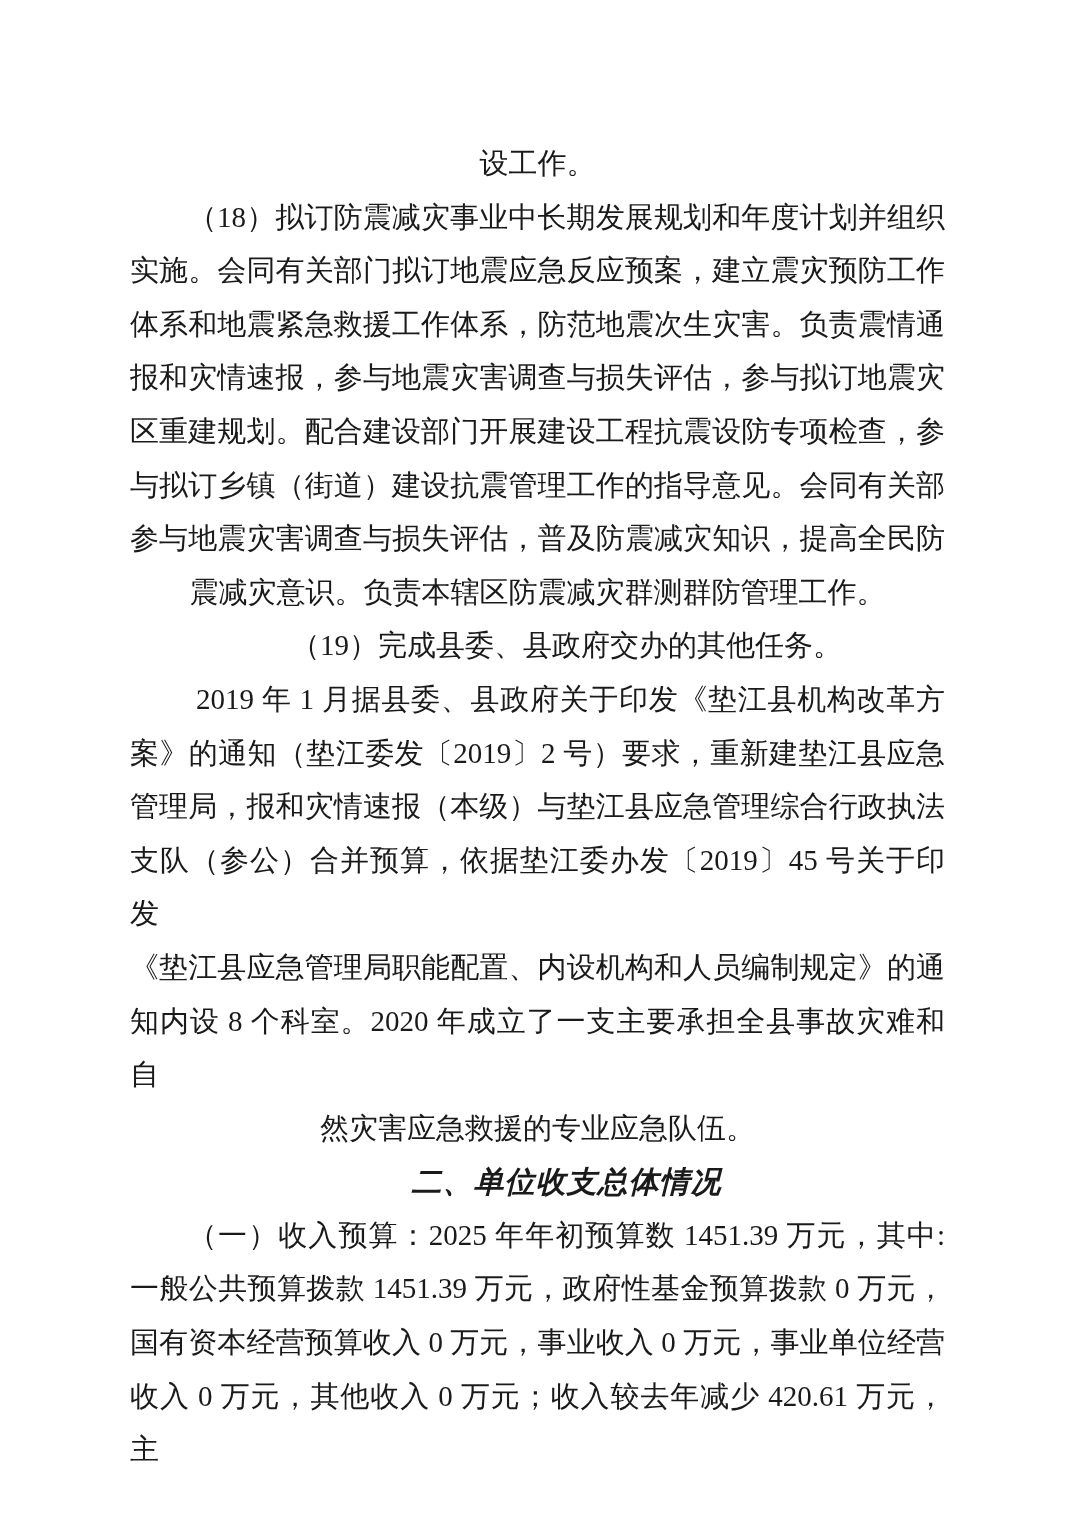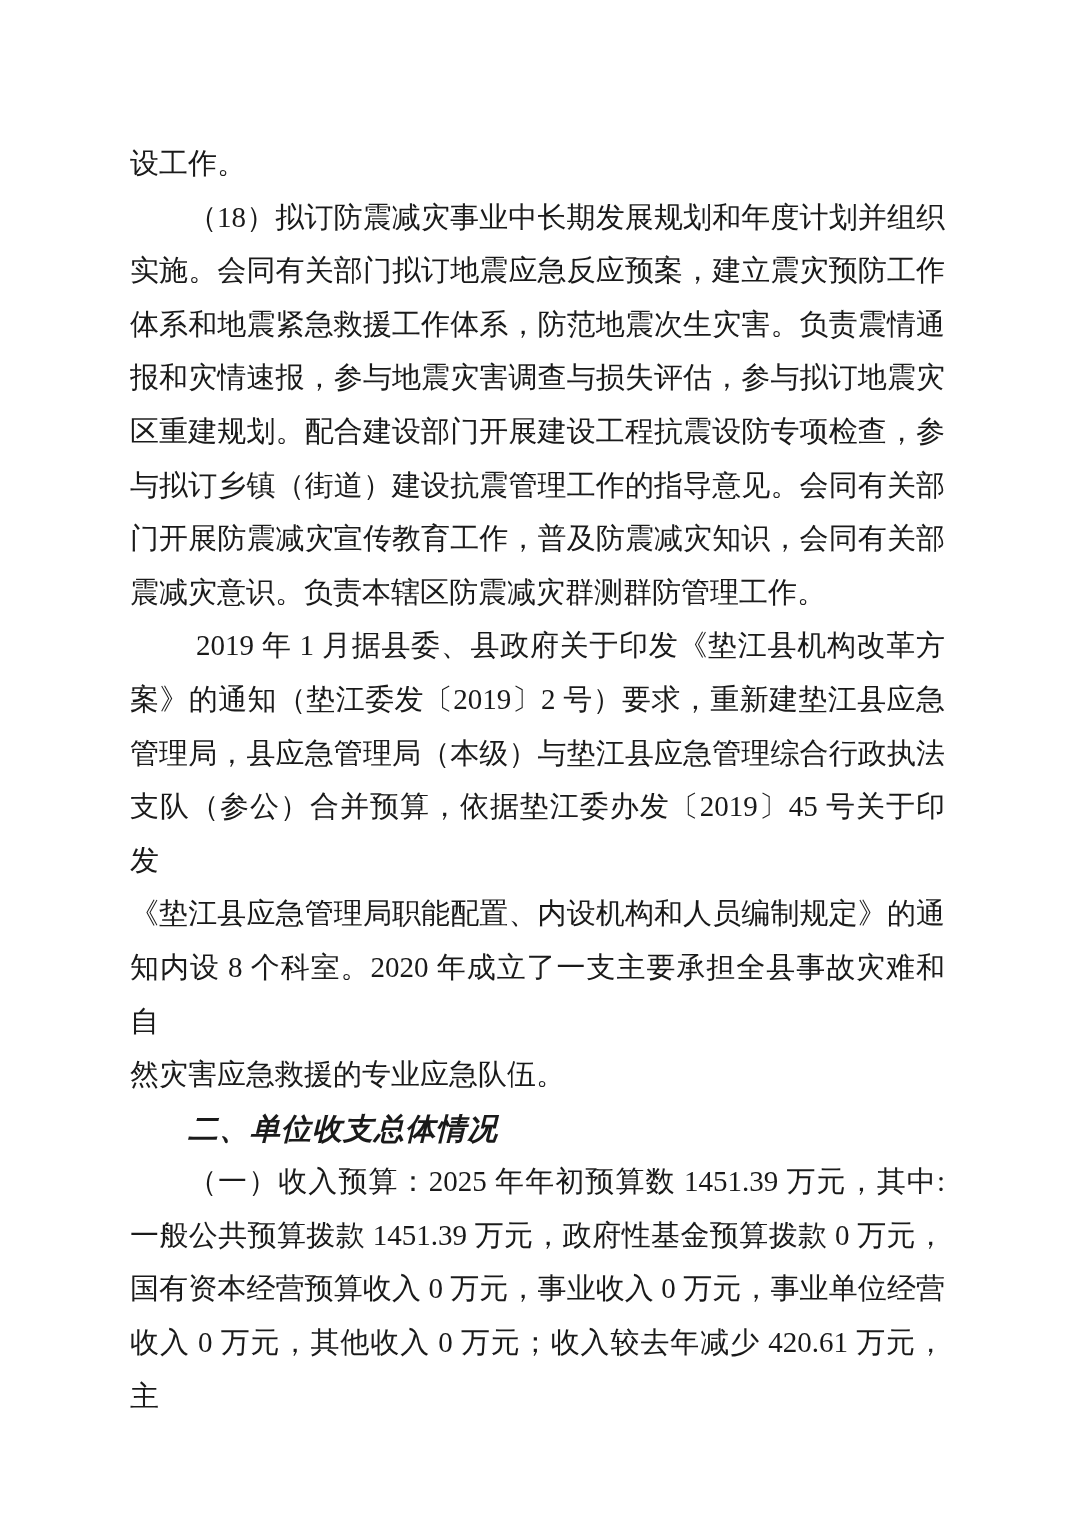--- a/index.html
+++ b/index.html
@@ -19,21 +19,21 @@
     left: 130px;
     top: 137px;
     width: 815px;
     font-family: "Liberation Serif", "DejaVu Serif", serif;
     font-size: 29px;
     line-height: 53.6px;
     color: #1a1a1a;
   }
   .line {
     white-space: pre-wrap;
-    text-align: left;
+    text-align: center;
   }
   .line.justify {
     text-align: justify;
     text-align-last: justify;
   }
   .line.indent {
     text-indent: 58px;
   }
   .line.heading {
     font-family: "Liberation Sans", "DejaVu Sans", sans-serif;
@@ -48,25 +48,26 @@
 
 <div class="page">
   <div class="doc">
       <div class="line">设工作。</div>
       <div class="line indent justify">（18）拟订防震减灾事业中长期发展规划和年度计划并组织</div>
       <div class="line justify">实施。会同有关部门拟订地震应急反应预案，建立震灾预防工作</div>
       <div class="line justify">体系和地震紧急救援工作体系，防范地震次生灾害。负责震情通</div>
       <div class="line justify">报和灾情速报，参与地震灾害调查与损失评估，参与拟订地震灾</div>
       <div class="line justify">区重建规划。配合建设部门开展建设工程抗震设防专项检查，参</div>
       <div class="line justify">与拟订乡镇（街道）建设抗震管理工作的指导意见。会同有关部</div>
-      <div class="line justify">门开展防震减灾宣传教育工作，普及防震减灾知识，会同有关部</div>
+      <div class="line justify">参与地震灾害调查与损失评估，普及防震减灾知识，提高全民防</div>
       <div class="line">震减灾意识。负责本辖区防震减灾群测群防管理工作。</div>
+      <div class="line indent">（19）完成县委、县政府交办的其他任务。</div>
       <div class="line indent justify"> 2019 年 1 月据县委、县政府关于印发《垫江县机构改革方</div>
       <div class="line justify">案》的通知（垫江委发〔2019〕2 号）要求，重新建垫江县应急</div>
-      <div class="line justify">管理局，县应急管理局（本级）与垫江县应急管理综合行政执法</div>
+      <div class="line justify">管理局，报和灾情速报（本级）与垫江县应急管理综合行政执法</div>
       <div class="line justify">支队（参公）合并预算，依据垫江委办发〔2019〕45 号关于印发</div>
       <div class="line justify">《垫江县应急管理局职能配置、内设机构和人员编制规定》的通</div>
       <div class="line justify">知内设 8 个科室。2020 年成立了一支主要承担全县事故灾难和自</div>
       <div class="line">然灾害应急救援的专业应急队伍。</div>
       <div class="line indent heading">二、单位收支总体情况</div>
       <div class="line indent justify">（一）收入预算：2025 年年初预算数 1451.39 万元，其中:</div>
       <div class="line justify">一般公共预算拨款 1451.39 万元，政府性基金预算拨款 0 万元，</div>
       <div class="line justify">国有资本经营预算收入 0 万元，事业收入 0 万元，事业单位经营</div>
       <div class="line justify">收入 0 万元，其他收入 0 万元；收入较去年减少 420.61 万元，主</div>
     </div>

